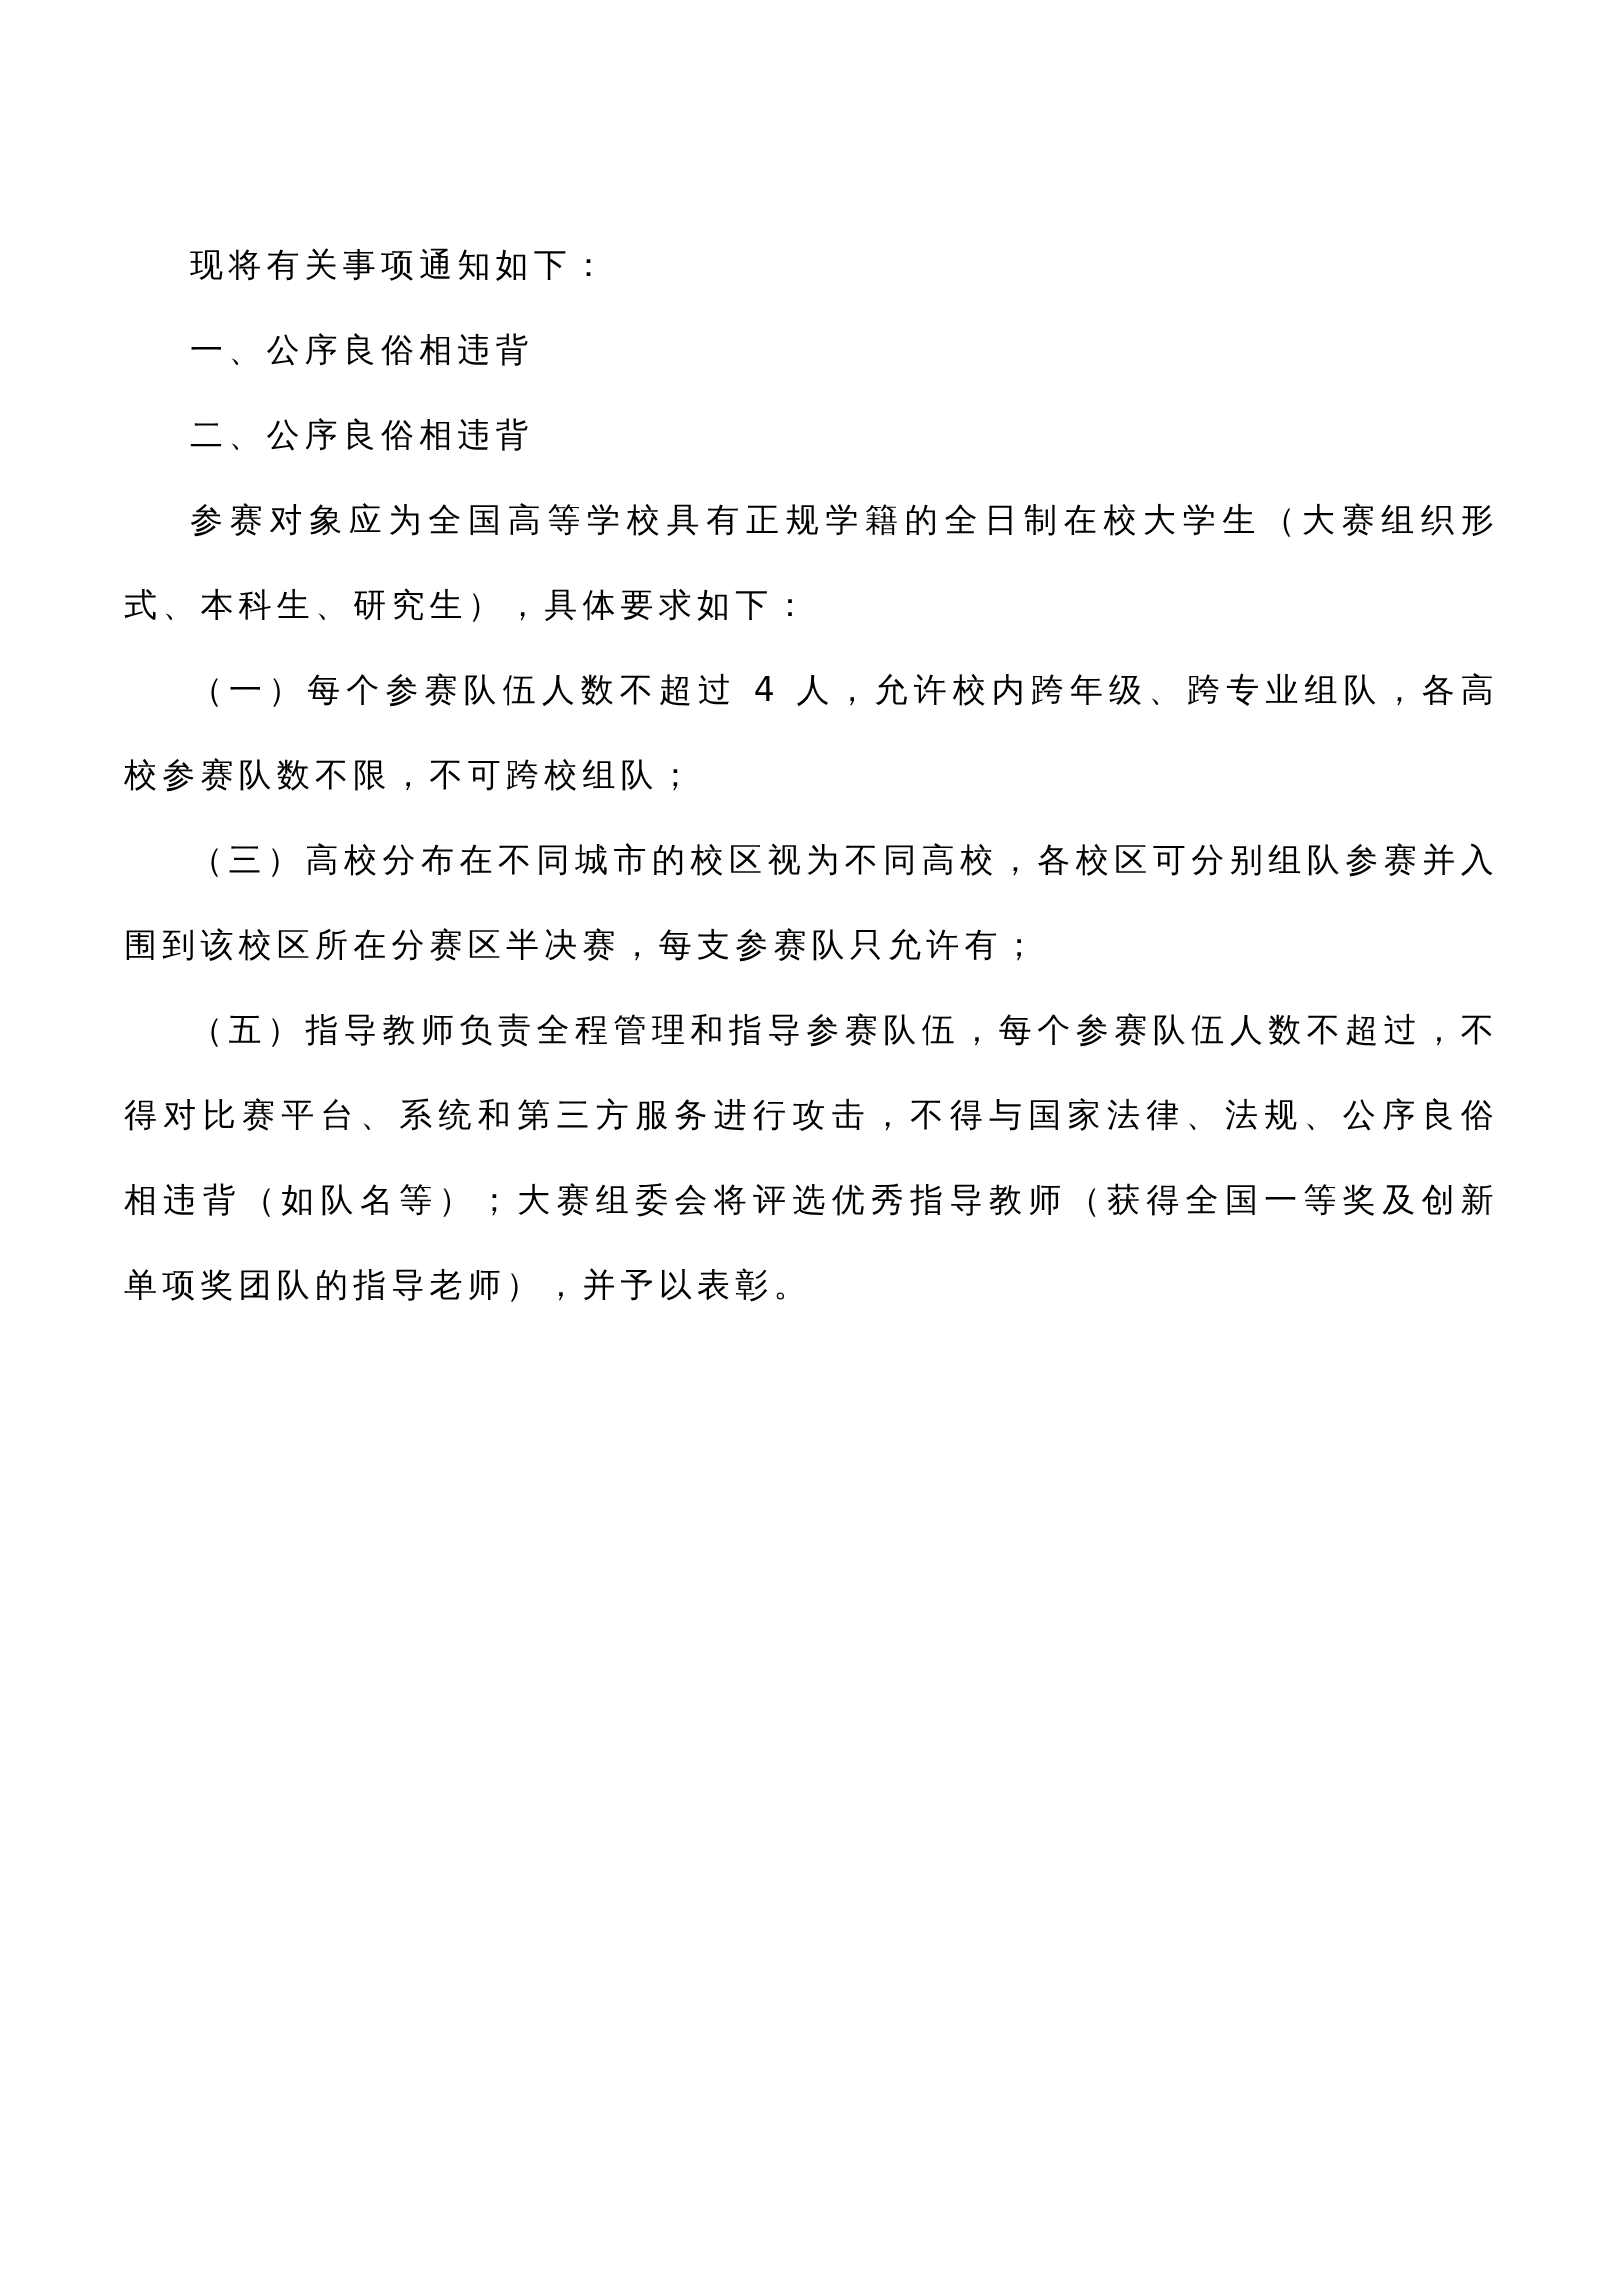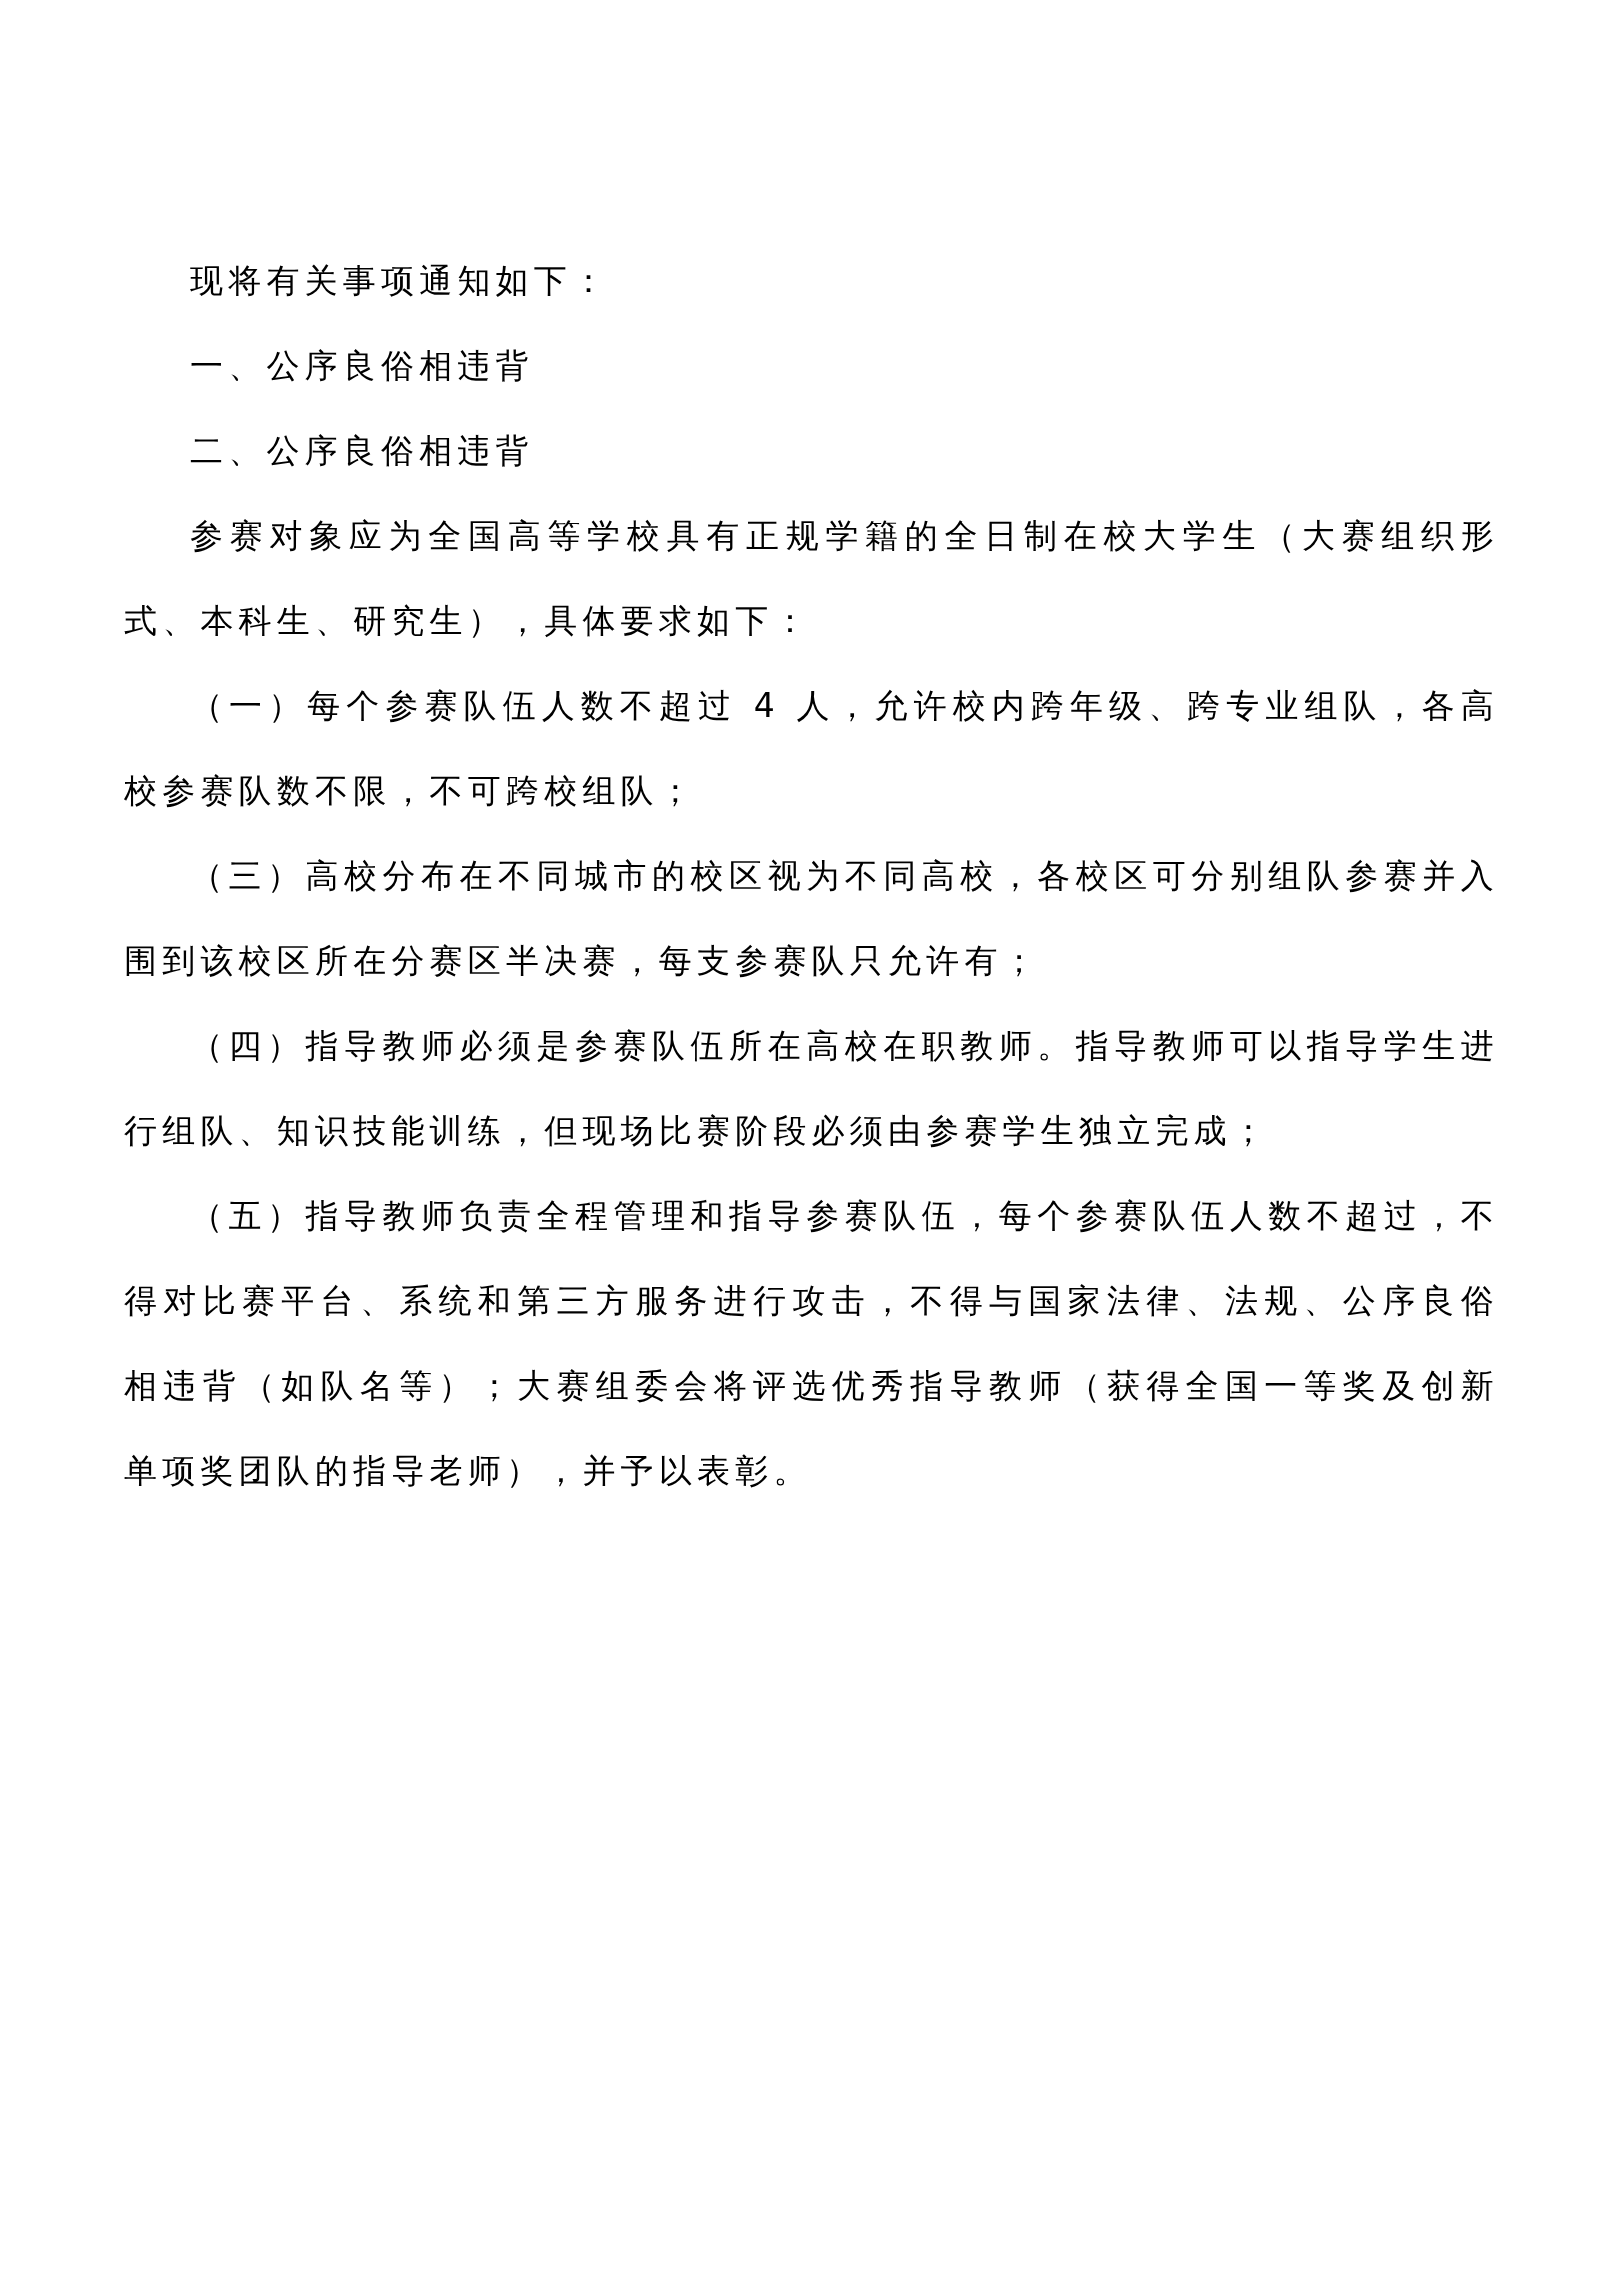--- a/index.html
+++ b/index.html
@@ -4,21 +4,21 @@
 <style>
   html, body {
     margin: 0;
     padding: 0;
     background: #ffffff;
   }
   .page {
     position: relative;
     width: 1622px;
     height: 2277px;
-    margin: 16px auto;
+    margin: 0 auto;
     background: #ffffff;
     box-sizing: border-box;
     padding: 222px 123px 0 124px;
     overflow: hidden;
   }
   .doc-body {
     font-family: "DejaVu Sans", "Liberation Sans", sans-serif;
     color: #000000;
     font-size: 33px;
     line-height: 85px;
@@ -41,17 +41,16 @@
 <body>
 
 <div class="page">
   <div class="doc-body">
     <p class="para">现将有关事项通知如下：</p>
     <p class="para heading">一、公序良俗相违背</p>
     <p class="para heading">二、公序良俗相违背</p>
     <p class="para">参赛对象应为全国高等学校具有正规学籍的全日制在校大学生（大赛组织形式、本科生、研究生），具体要求如下：</p>
     <p class="para">（一）每个参赛队伍人数不超过 4 人，允许校内跨年级、跨专业组队，各高校参赛队数不限，不可跨校组队；</p>
     <p class="para">（三）高校分布在不同城市的校区视为不同高校，各校区可分别组队参赛并入围到该校区所在分赛区半决赛，每支参赛队只允许有；</p>
-    <p class="para">（四）指导教师必须是参赛队伍所在高校在职教师。指导教师可以指导学生进行组队、知识技能训练，但现场比赛阶段必须由参赛学生独立完成；</p>
     <p class="para">（五）指导教师负责全程管理和指导参赛队伍，每个参赛队伍人数不超过，不得对比赛平台、系统和第三方服务进行攻击，不得与国家法律、法规、公序良俗相违背（如队名等）；大赛组委会将评选优秀指导教师（获得全国一等奖及创新单项奖团队的指导老师），并予以表彰。</p>
   </div>
 </div>
 
 
 </body></html>

